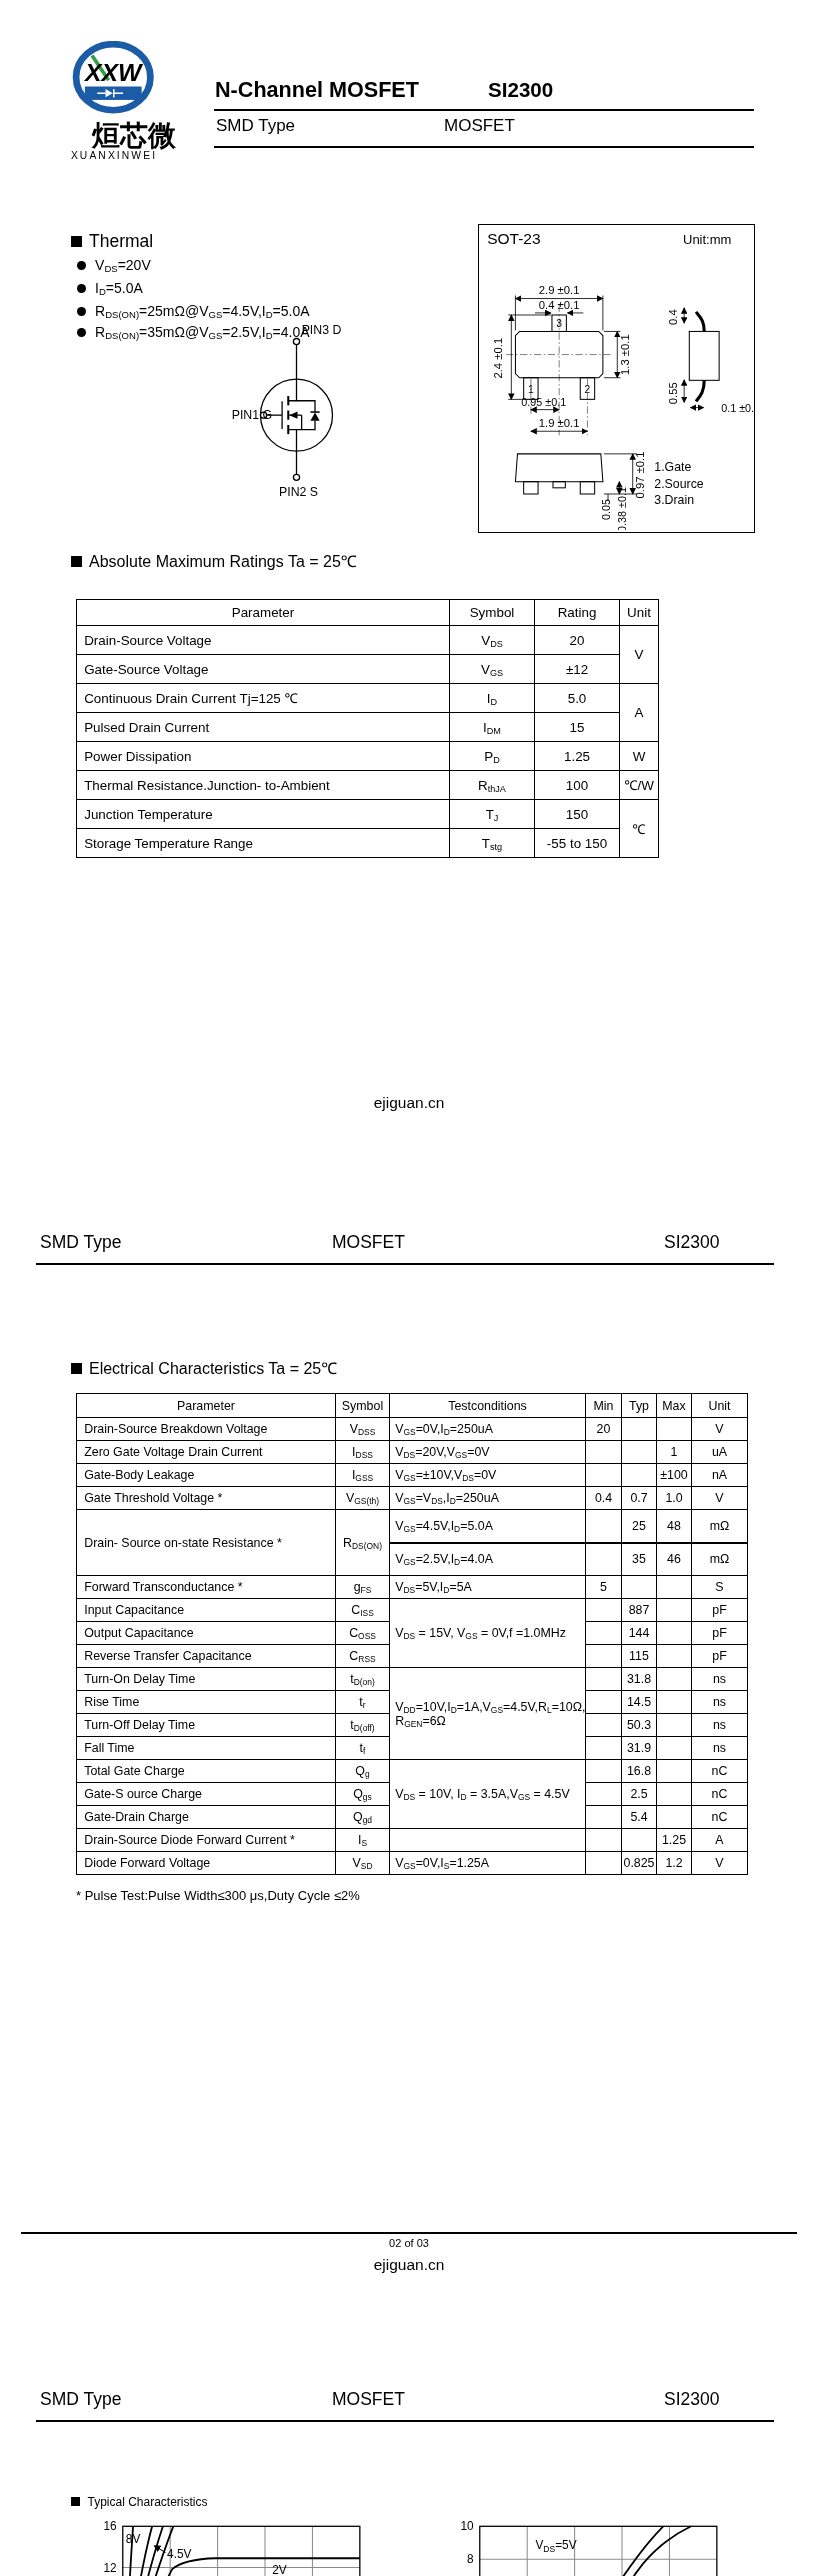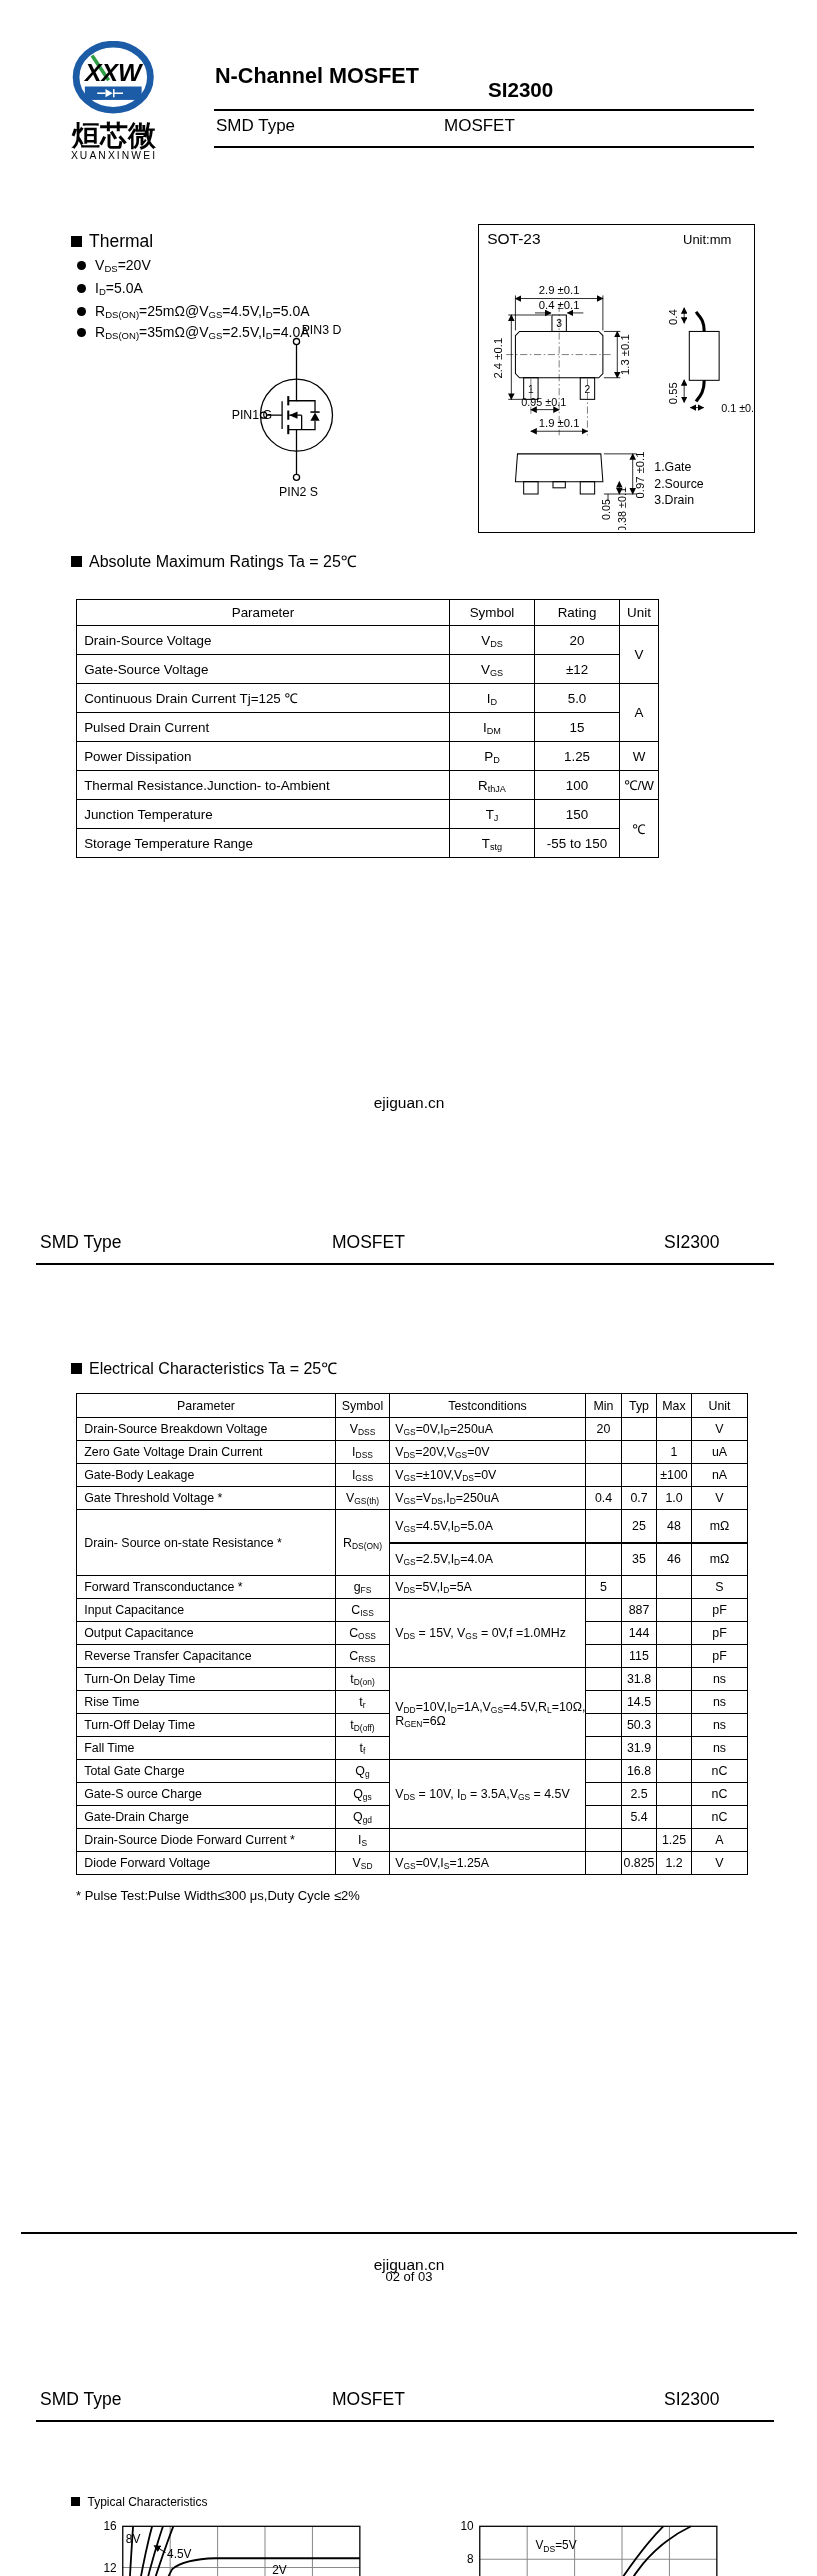--- a/index.html
+++ b/index.html
@@ -37,24 +37,24 @@
   <svg class="abs" style="left:58px;top:41px" width="111" height="75" viewBox="0 0 215 145">
     <ellipse cx="107" cy="70" rx="72" ry="64" fill="none" stroke="#1c5ba6" stroke-width="13"></ellipse>
     <line x1="66" y1="28" x2="98" y2="76" stroke="#2f9e44" stroke-width="7"></line>
     <text x="107" y="78" text-anchor="middle" font-size="48" font-weight="bold" font-style="italic" fill="#1c5ba6">XXW</text>
     <rect x="52" y="88" width="110" height="26" fill="#1c5ba6"></rect>
     <polygon points="92,93 92,109 106,101" fill="#fff"></polygon>
     <line x1="108" y1="93" x2="108" y2="109" stroke="#fff" stroke-width="3"></line>
     <line x1="76" y1="101" x2="92" y2="101" stroke="#fff" stroke-width="3"></line>
     <line x1="108" y1="101" x2="126" y2="101" stroke="#fff" stroke-width="3"></line>
   </svg>
-  <div class="abs" style="left:52px;top:117px;width:124px;text-align:center;font-size:28px;font-weight:bold">烜芯微</div>
+  <div class="abs" style="left:52px;top:117px;width:124px;text-align:right;font-size:28px;font-weight:bold">烜芯微</div>
   <div class="abs" style="left:52px;top:150px;width:124px;text-align:center;font-size:10.3px;letter-spacing:2.1px">XUANXINWEI</div>
 
-  <div class="abs" style="left:215px;top:63px;font-size:21.6px;font-weight:bold">N-Channel MOSFET</div>
+  <div class="abs" style="left:215px;top:77px;font-size:21.6px;font-weight:bold">N-Channel MOSFET</div>
   <div class="abs" style="left:488px;top:78px;font-size:20.6px;font-weight:bold">SI2300</div>
   <div class="hrule" style="left:214px;top:109px;width:540px"></div>
   <div class="abs" style="left:216px;top:116px;font-size:17px">SMD Type</div>
   <div class="abs" style="left:444px;top:116px;font-size:17px">MOSFET</div>
   <div class="hrule" style="left:214px;top:146px;width:540px"></div>
 
   <div class="abs" style="left:71px;top:231px;font-size:17.5px"><span class="sq"></span><span>Thermal</span></div>
   <div class="feat" style="top:257px"><span class="dot"></span><span>V<sub>DS</sub>=20V</span></div>
   <div class="feat" style="top:280px"><span class="dot"></span><span>I<sub>D</sub>=5.0A</span></div>
   <div class="feat" style="top:303px"><span class="dot"></span><span>R<sub>DS(ON)</sub>=25mΩ@V<sub>GS</sub>=4.5V,I<sub>D</sub>=5.0A</span></div>
@@ -424,21 +424,21 @@
             <td class="tc">0.825</td>
             <td class="tc">1.2</td>
             <td class="tc">V</td>
           </tr>
   </tbody>
       </table>
 
   <div class="abs" style="left:76px;top:731px;font-size:13px">* Pulse Test:Pulse Width≤300 μs,Duty Cycle ≤2%</div>
 
   <div class="hrule" style="left:20.6px;top:1075px;width:776px;height:2.1px"></div>
-  <div class="foot" style="top:1112px;font-size:13px">02 of 03</div>
+  <div class="foot" style="top:1080px;font-size:11px">02 of 03</div>
   <div class="foot" style="top:1099px;font-size:15.5px">ejiguan.cn</div>
 </section>
 
 <section class="page">
   <div class="ph" style="left:40px;top:75px">SMD Type</div>
   <div class="ph" style="left:332px;top:75px">MOSFET</div>
   <div class="ph" style="left:664px;top:75px">SI2300</div>
   <div class="hrule" style="left:36px;top:106px;width:738px"></div>
 
   <div class="sechead" style="left:71px;top:181px;font-size:12px"><span class="sq" style="width:9.3px;height:9.3px"></span><span>Typical Characteristics</span></div>

